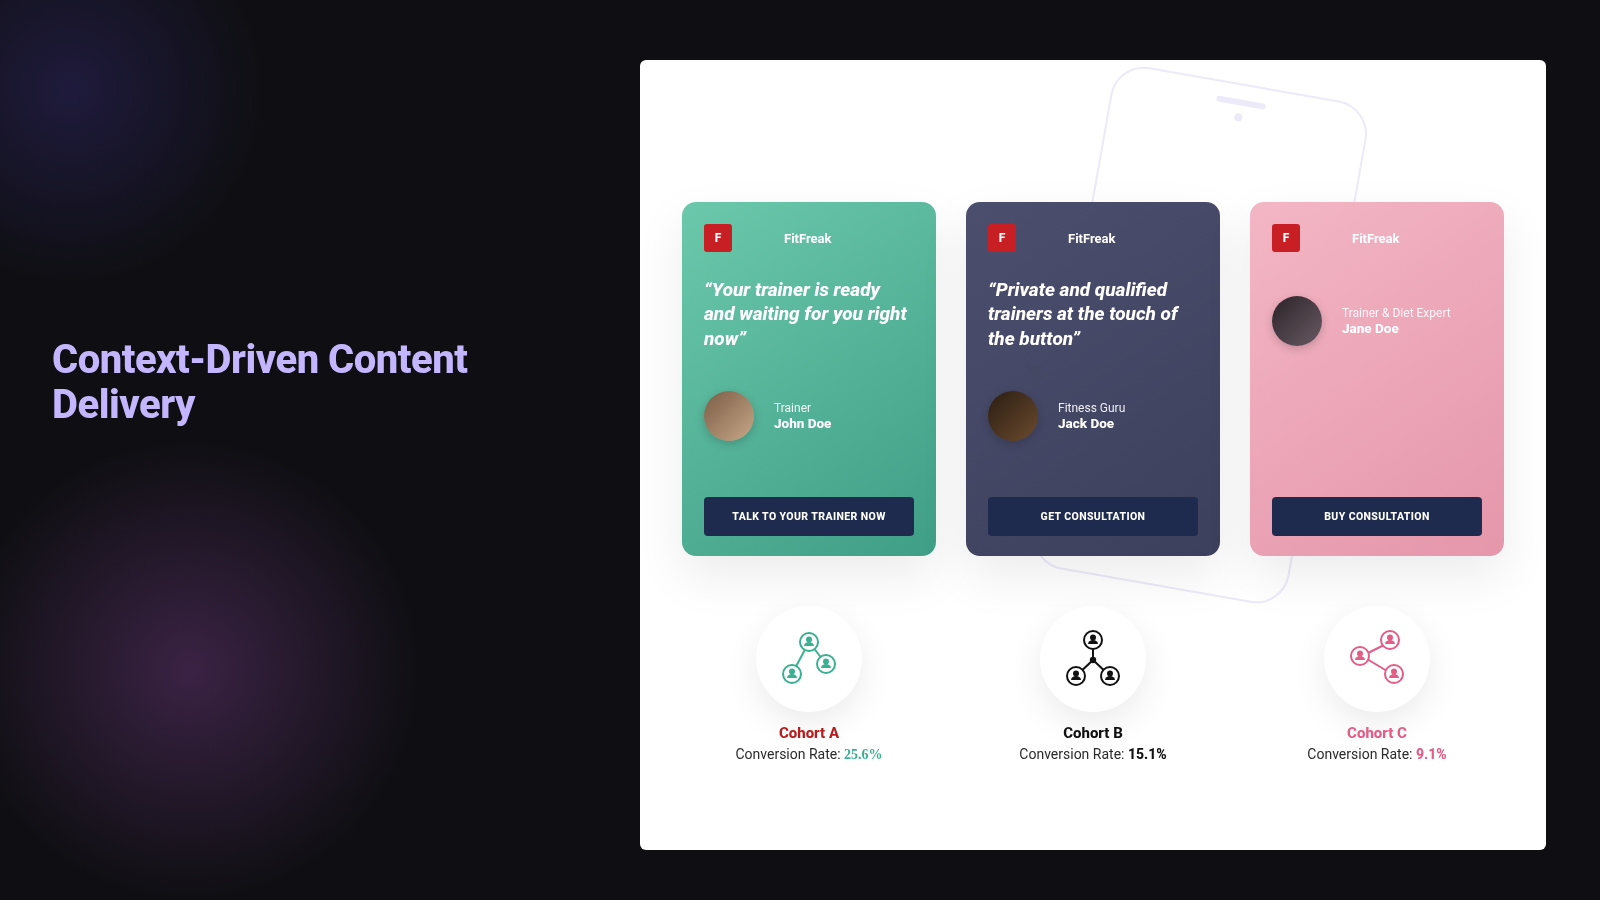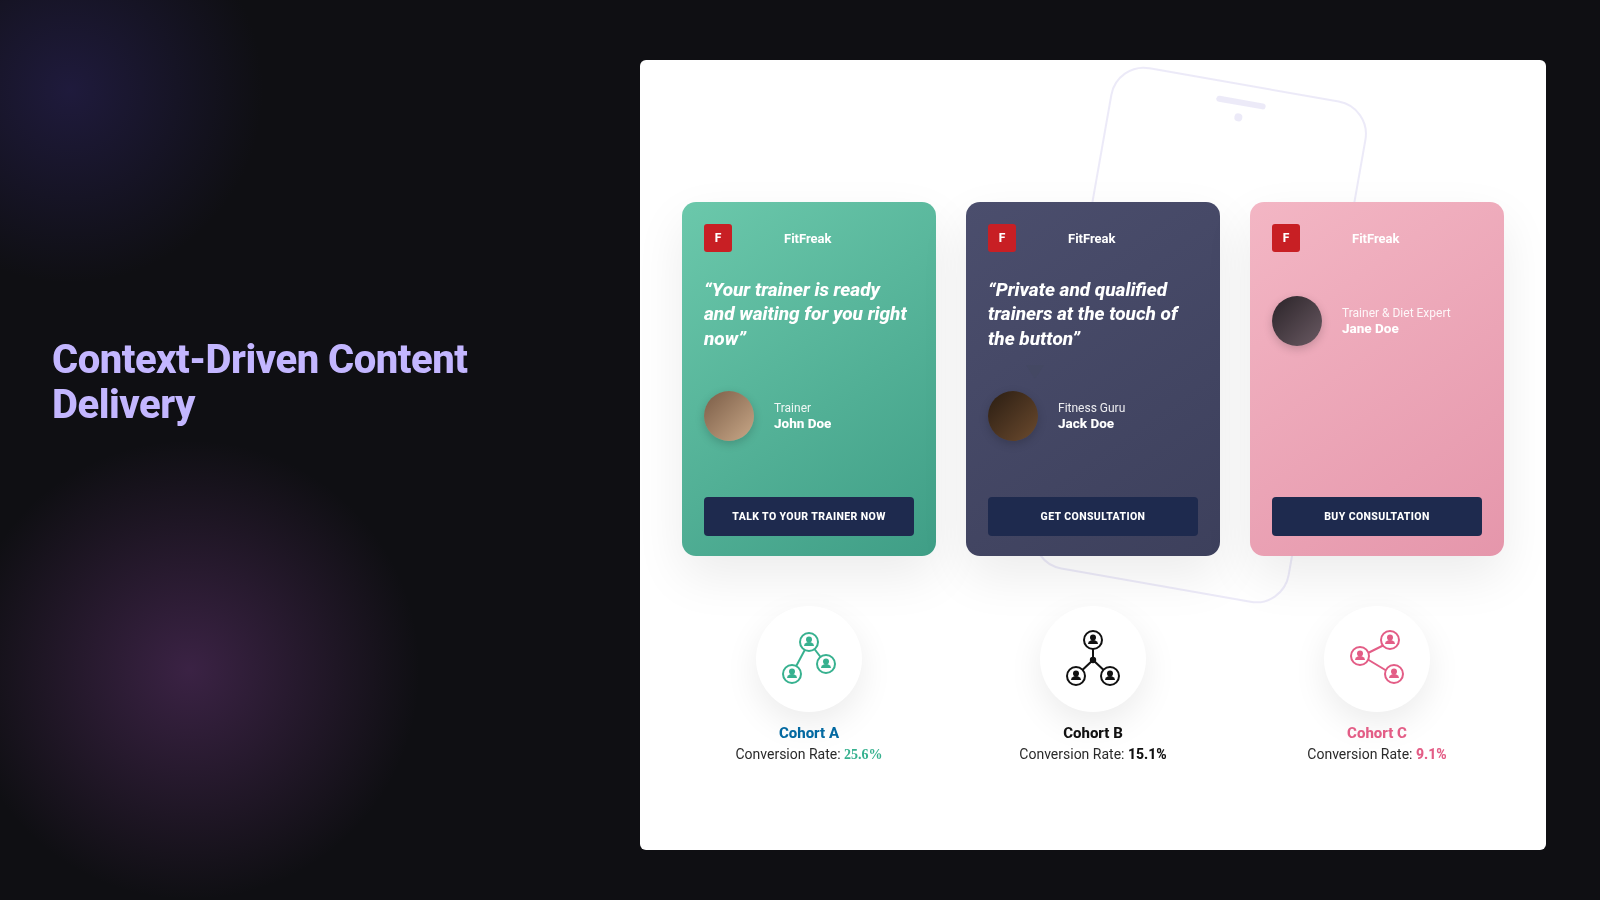--- a/index.html
+++ b/index.html
@@ -156,21 +156,21 @@
     width:106px; height:106px; border-radius:50%;
     background:#fff; margin:0 auto 12px auto;
     box-shadow: 0 12px 34px rgba(0,0,0,0.08);
     display:flex; align-items:center; justify-content:center;
   }
   .cohort-name { font-size:15px; font-weight:800; }
   .cohort-sub  { font-size:14px; color:#2a2a2a; margin-top:4px; }
   .rate-a { color:#37b18f; font-weight:800;font-family:Liberation Serif, serif; }
   .rate-b { color:#111; font-weight:800; }
   .rate-c { color:#e35d86; font-weight:800; }
-  .name-a { color:#0369a1; }
+  .name-a { color:#b91c1c; }
   .name-b { color:#111; }
   .name-c { color:#e35d86; }
 
   svg.net { width:70px; height:70px; }
 </style>
 </head>
 <body>
 
 <div class="glow2"></div>
 <div class="glow"></div>

